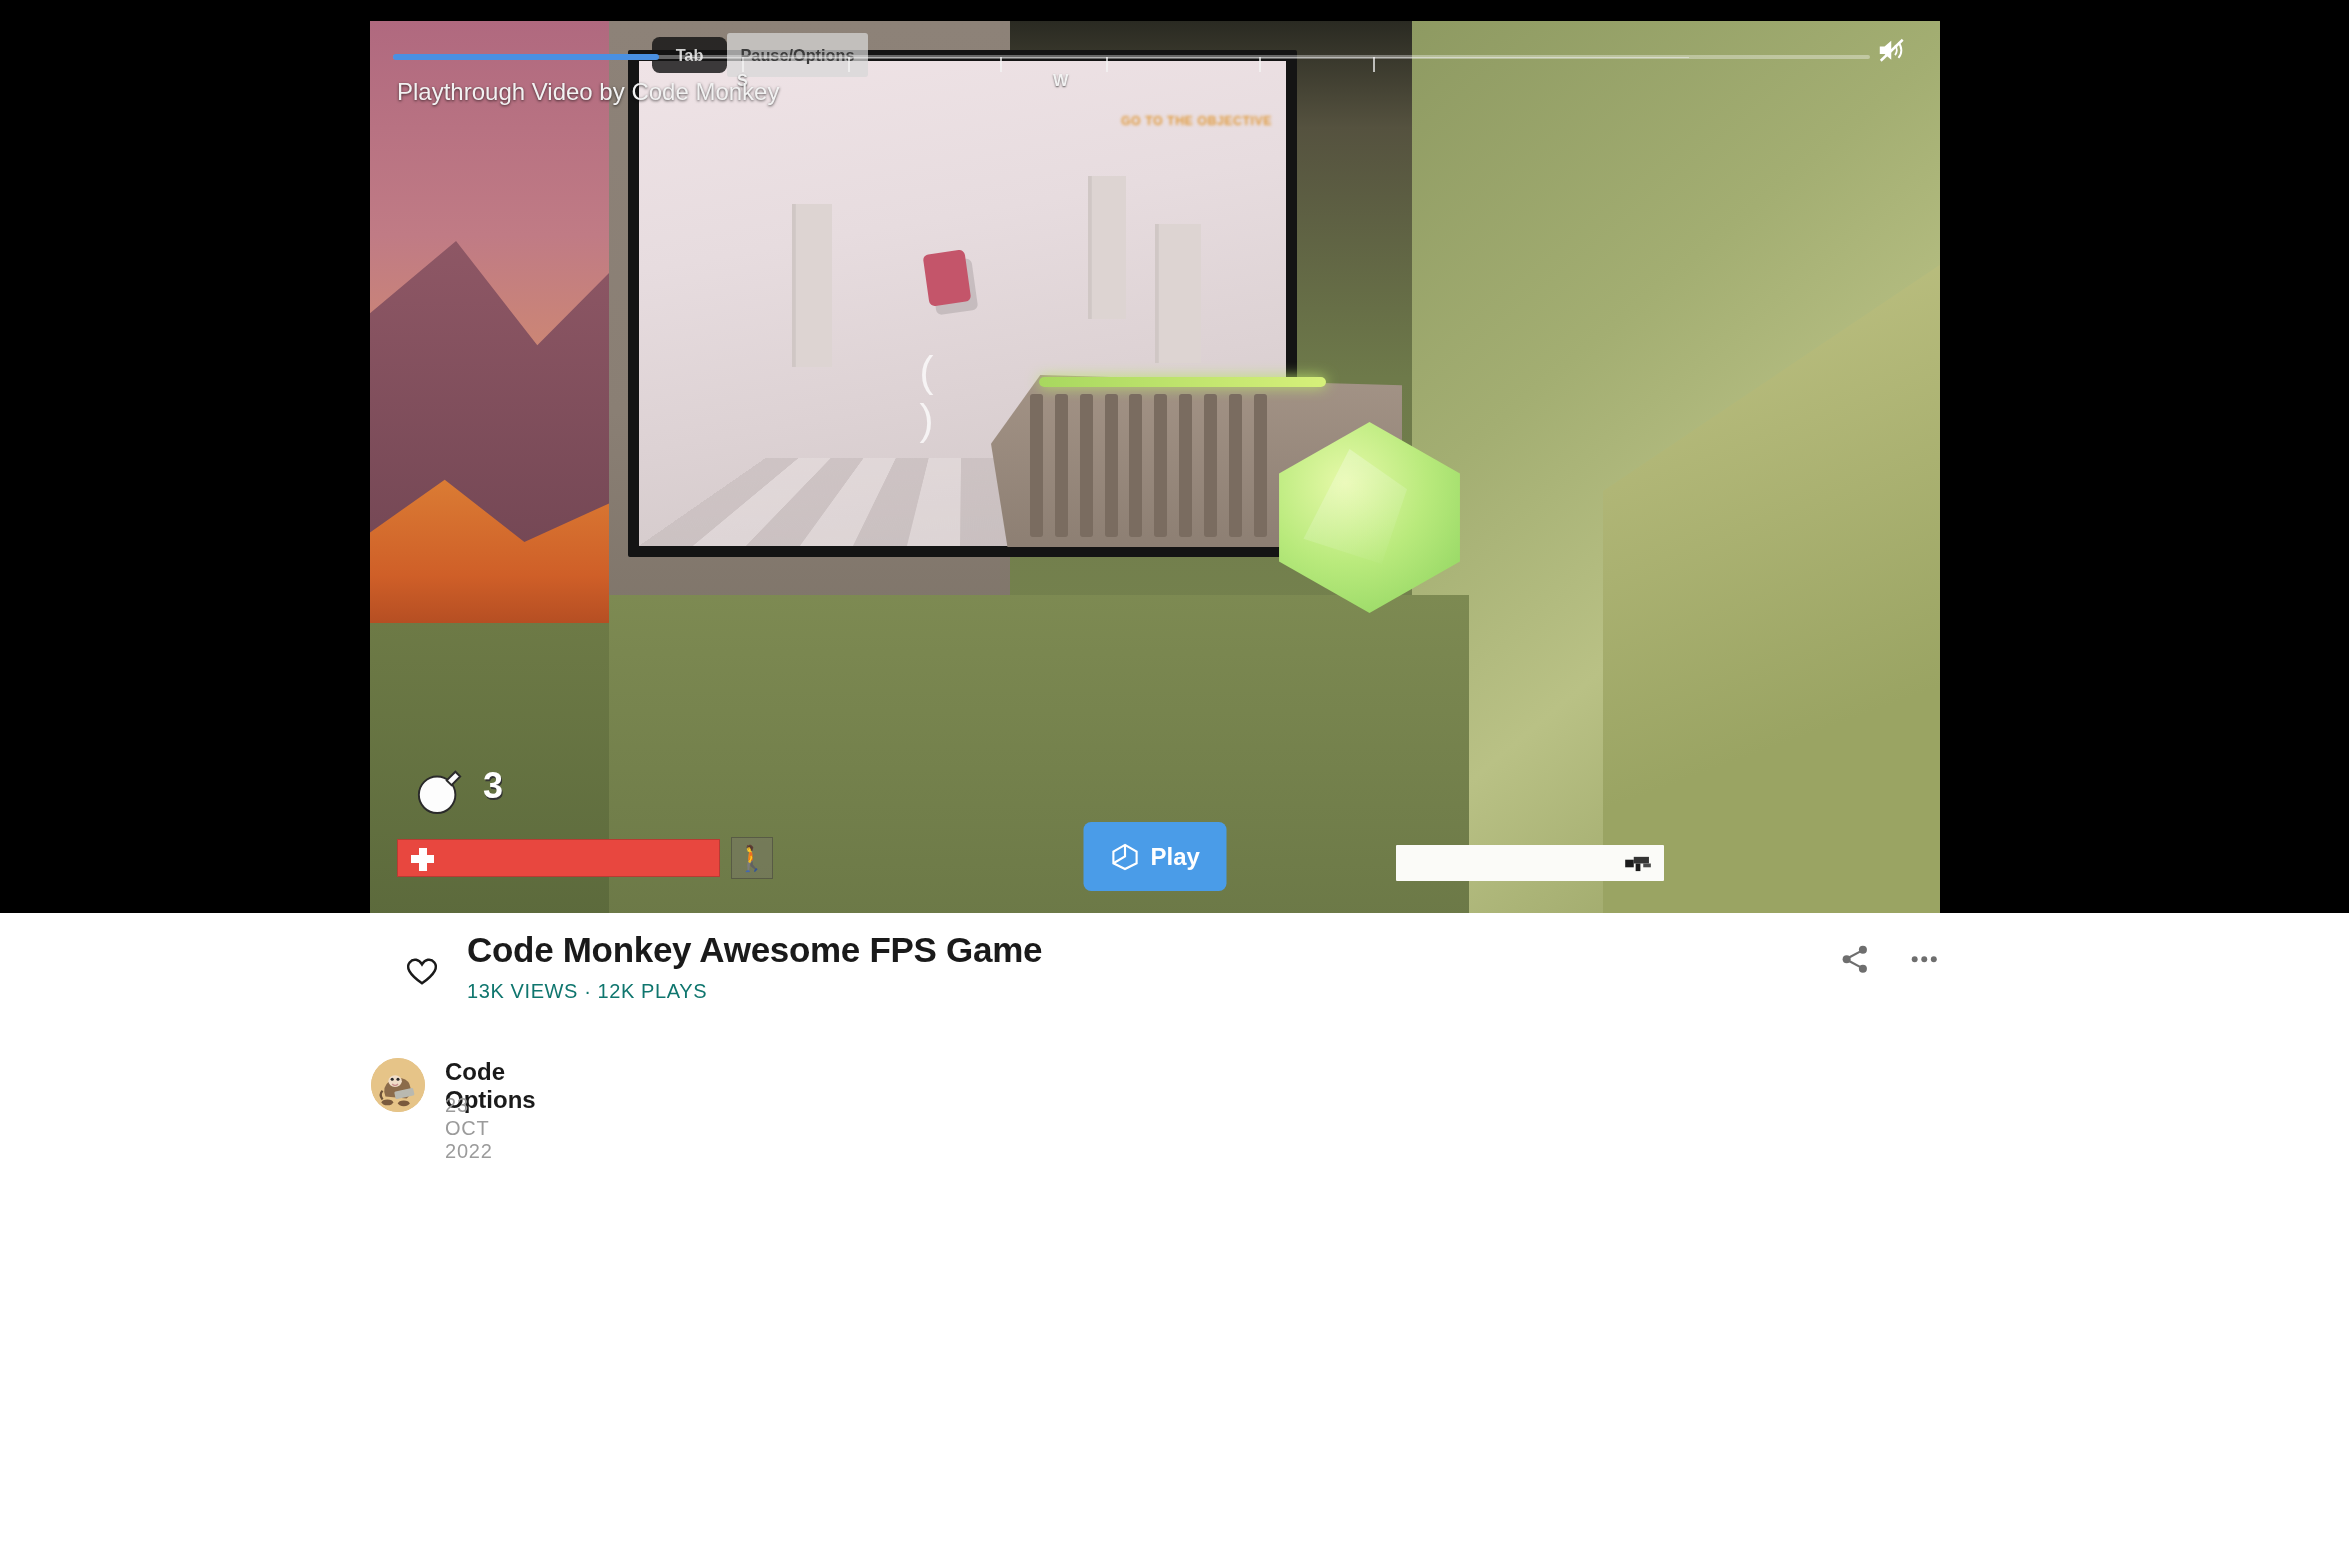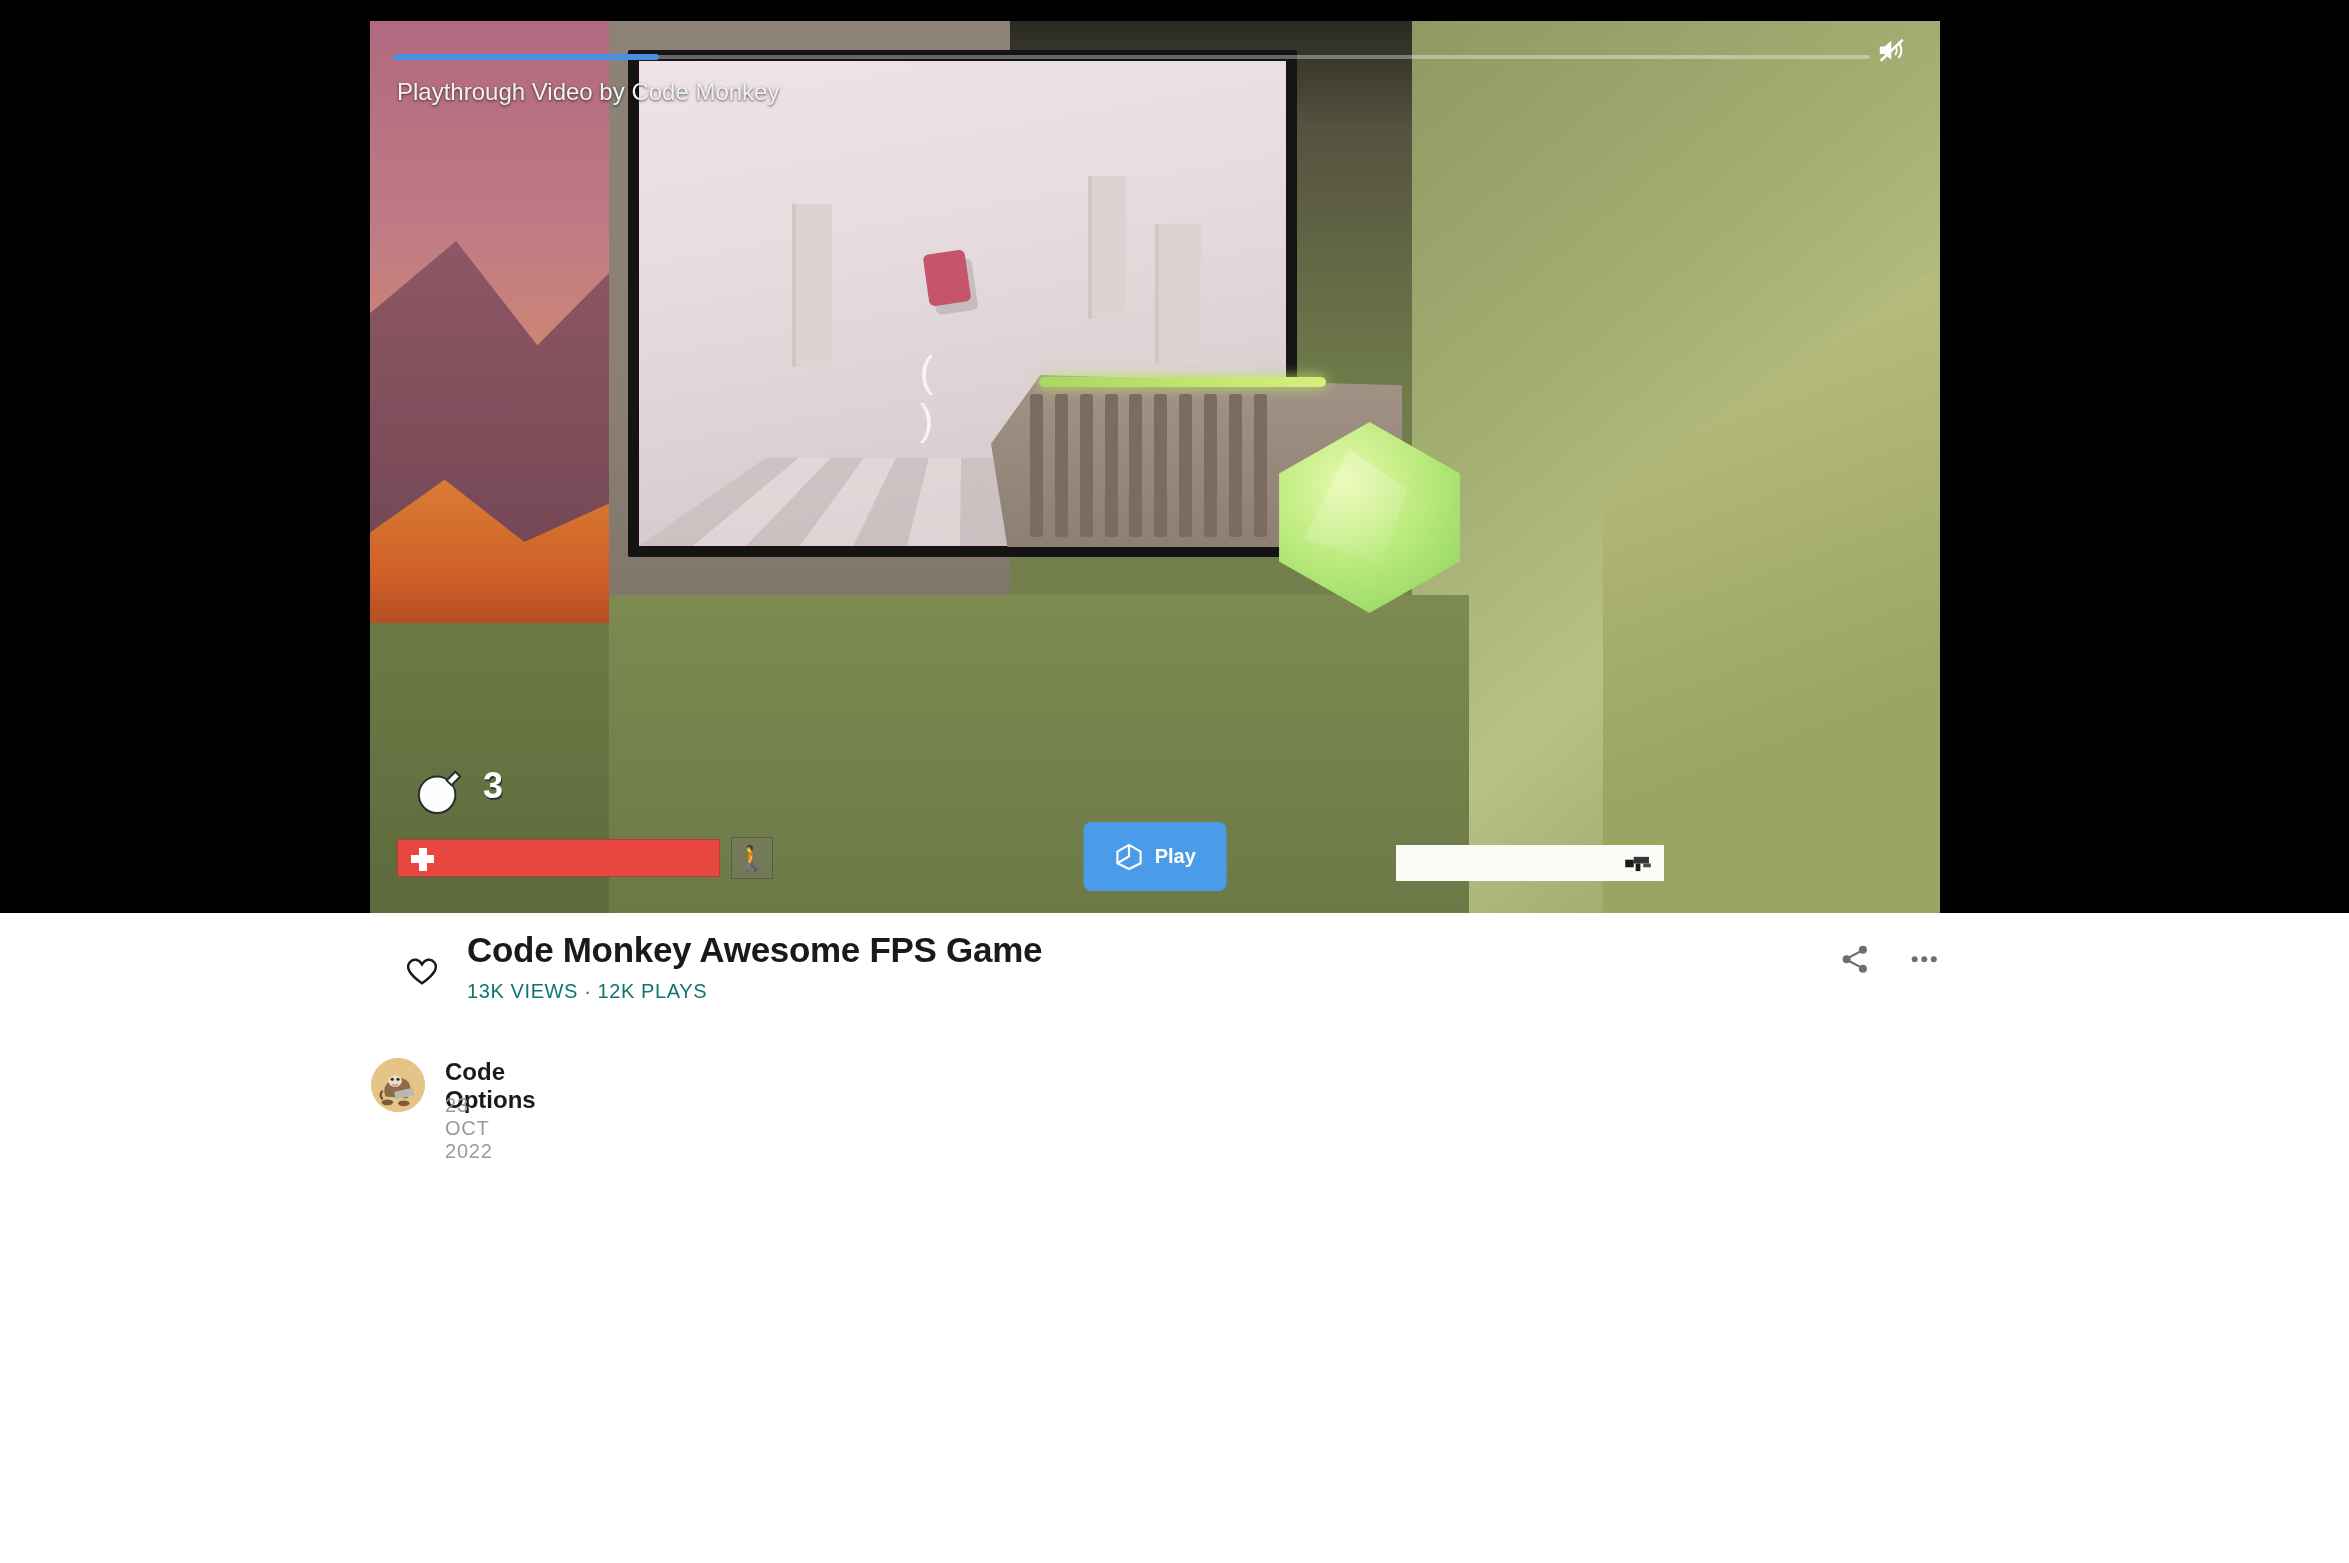--- a/index.html
+++ b/index.html
@@ -207,21 +207,21 @@
   .ammo-bar {
     position: absolute; left: 1026px; top: 824px; width: 268px; height: 36px;
     background: #fbfbf8; border-radius: 1px;
   }
   .ammo-gun {
     position: absolute; right: 11.5px; top: 8.6px; width: 29px; height: 19px;
   }
   .play-btn {
     position: absolute; left: 50%; top: 801px; transform: translateX(-50%);
     width: 143px; height: 69px; background: #4a9ce8; border: none; border-radius: 7.6px;
-    color: #ffffff; font-size: 20px; font-weight: bold; cursor: pointer;
+    color: #ffffff; font-size: 24px; font-weight: bold; cursor: pointer;
     display: flex; align-items: center; justify-content: center; gap: 11.5px;
     font-family: "Liberation Sans", sans-serif;
   }
 
   
   .content {
     position: absolute; left: 0; top: 913px; width: 2350px; height: 651px;
     background: #ffffff;
   }
   .inner { position: relative; width: 2350px; height: 100%; }
@@ -302,20 +302,35 @@
             <i style="left:124px"></i>
           <i style="left:149px"></i>
             <i style="left:174px"></i>
             <i style="left:199px"></i>
           <i style="left:224px"></i>
         </div>
         <div class="gem"></div>
         <div class="gem-face"></div>
       </div>
 
+      <div class="hud-topbar">
+        <div class="hud-tabchip">Tab</div>
+        <div class="hud-pausechip">Pause/Options</div>
+        <div class="compass">
+          <span class="tick" style="left:57px"></span>
+          <span class="tick" style="left:163px"></span>
+          <span class="tick" style="left:315px"></span>
+          <span class="tick" style="left:421px"></span>
+          <span class="tick" style="left:574px"></span>
+          <span class="tick" style="left:688px"></span>
+          <span class="letter" style="left:52px">S</span>
+          <span class="letter" style="left:368px">W</span>
+        </div>
+        <div class="objective">GO TO THE OBJECTIVE</div>
+      </div>
 
       <svg class="bomb-icon" viewBox="0 0 52 52">
         <circle cx="23" cy="31" r="19" fill="#fdfdfd" stroke="#2a2a2a" stroke-width="2"></circle>
         <path d="M33 16 l9 -9 l5 5 l-9 9 z" fill="#fdfdfd" stroke="#2a2a2a" stroke-width="2"></path>
       </svg>
       <div class="bomb-count">3</div>
 
       <div class="health-bar">
         <span class="health-cross"></span>
       </div>

